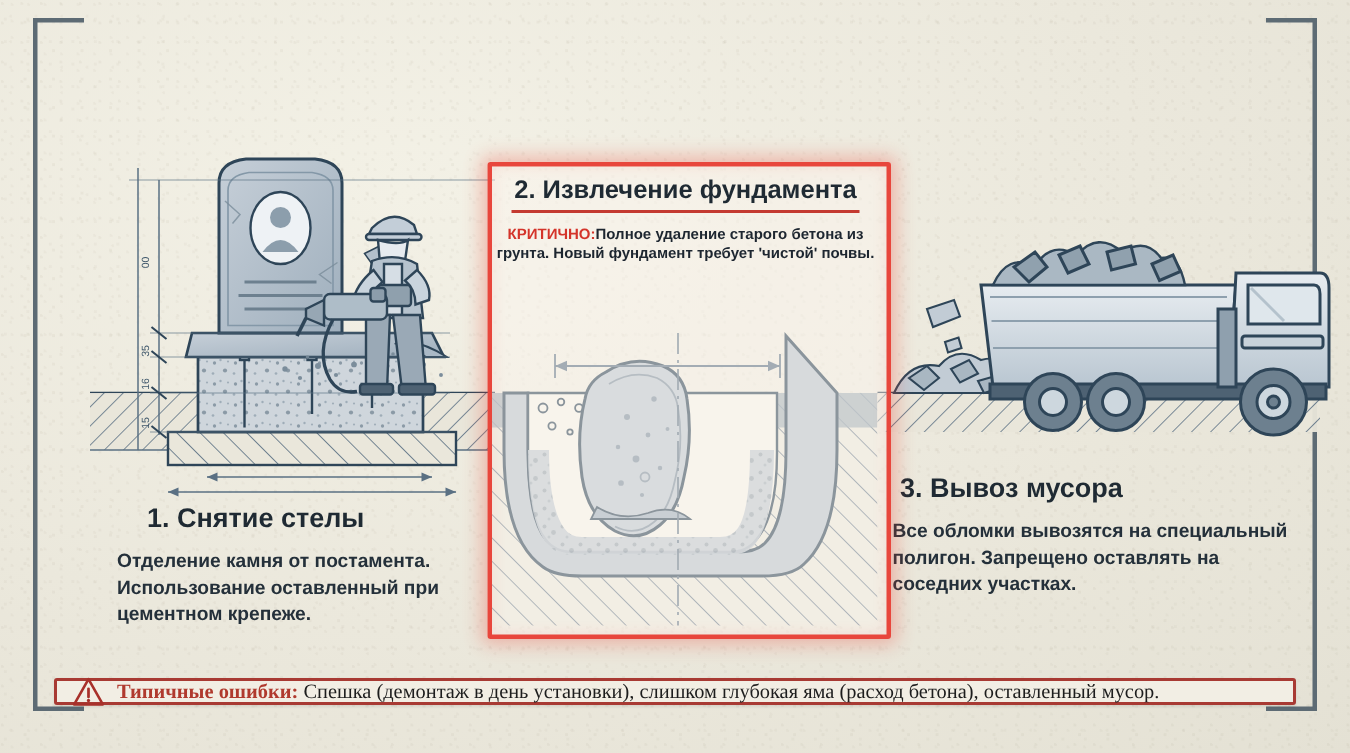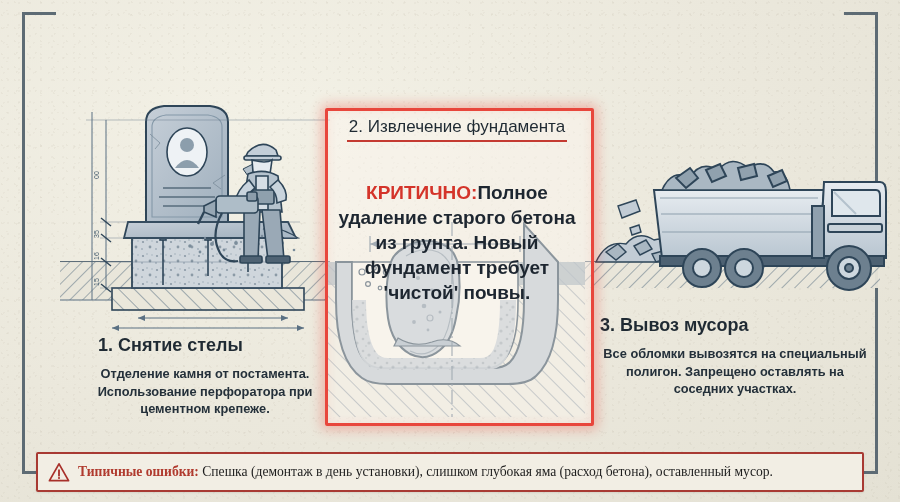--- a/index.html
+++ b/index.html
@@ -45,46 +45,46 @@
     position:absolute;left:325px;top:108px;width:263px;height:312px;
     border:3px solid #e8463c;border-radius:2px;
     background:rgba(252,247,240,.45);
     box-shadow:0 0 12px 4px rgba(232,70,60,.32), inset 0 0 10px rgba(232,70,60,.10);
     z-index:6;pointer-events:none;
   }
   #center-head{
     position:absolute;left:332px;top:118px;width:250px;text-align:center;z-index:8;
   }
   #center-title{
-    font-size:17px;font-weight:400;color:#1f2a33;
+    font-size:17px;font-weight:700;color:#1f2a33;
     border-bottom:2px solid #c43a31;display:inline-block;padding:0 2px 3px;
     line-height:1.1;
   }
   #center-body{
     position:absolute;left:330px;top:150px;width:254px;text-align:center;z-index:8;
-    font-size:19px;line-height:1.32;color:#1d2630;font-weight:600;margin-top:30px;
+    font-size:10px;line-height:1.32;color:#1d2630;font-weight:600;
   }
   .crit{color:#d4342a;font-weight:700;}
 
   
   .cap-h{
     position:absolute;font-size:18px;font-weight:600;color:#1f2a33;
   }
   .cap-b{
-    position:absolute;text-align:center;font-size:12.8px;line-height:1.38;
+    position:absolute;text-align:left;font-size:12.8px;line-height:1.38;
     color:#24303a;font-weight:600;
   }
   #cap1h{left:98px;top:335px;width:240px;}
   #cap1b{left:78px;top:365px;width:254px;}
   #cap3h{left:600px;top:315px;width:270px;}
   #cap3b{left:595px;top:345px;width:280px;}
 
   
   #warn{
-    position:absolute;left:36px;top:452px;width:828px;height:40px;
+    position:absolute;left:36px;top:452px;width:828px;height:18px;
     border:2px solid #a83a33;background:#f2eee4;border-radius:2px;
     display:flex;align-items:center;gap:8px;padding:0 10px;box-sizing:border-box;
     box-shadow:0 1px 2px rgba(0,0,0,.08);
   }
   #warn-ico{width:22px;height:20px;flex:0 0 auto;}
   #warn-txt{
     font-family:"Liberation Serif", serif;
     font-size:13.6px;color:#1d1d1d;white-space:nowrap;
   }
   #warn-txt .wlab{color:#b03a2e;font-weight:700;}
@@ -376,21 +376,21 @@
 
   <div id="center-panel"></div>
   <div id="center-head">
     <span id="center-title">2. Извлечение фундамента</span>
   </div>
   <div id="center-body">
     <span class="crit">КРИТИЧНО:</span><span>Полное удаление старого бетона из грунта. Новый фундамент требует 'чистой' почвы.</span>
   </div>
 
   <div class="cap-h" id="cap1h">1. Снятие стелы</div>
-  <div class="cap-b" id="cap1b">Отделение камня от постамента. Использование перфоратора при цементном крепеже.</div>
+  <div class="cap-b" id="cap1b">Отделение камня от постамента. Использование оставленный при цементном крепеже.</div>
 
   <div class="cap-h" id="cap3h">3. Вывоз мусора</div>
   <div class="cap-b" id="cap3b">Все обломки вывозятся на специальный полигон. Запрещено оставлять на соседних участках.</div>
 
   <div id="warn">
     <svg id="warn-ico" viewBox="0 0 24 22">
       <path d="M12 2 L22.5 20.5 L1.5 20.5 Z" fill="none" stroke="#a8302a" stroke-width="1.9" stroke-linejoin="round"></path>
       <line x1="12" y1="9" x2="12" y2="15" stroke="#a8302a" stroke-width="2" stroke-linecap="round"></line>
       <circle cx="12" cy="17.6" r="1.2" fill="#a8302a"></circle>
     </svg>

